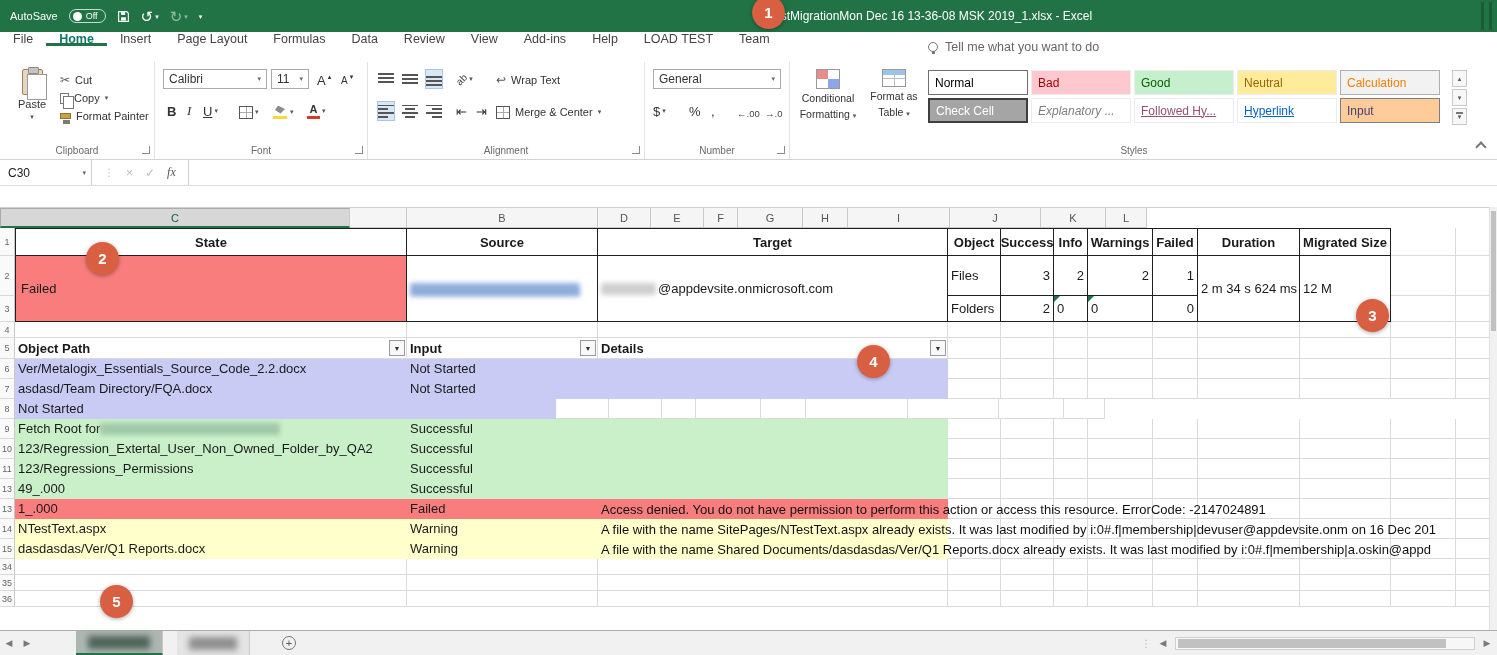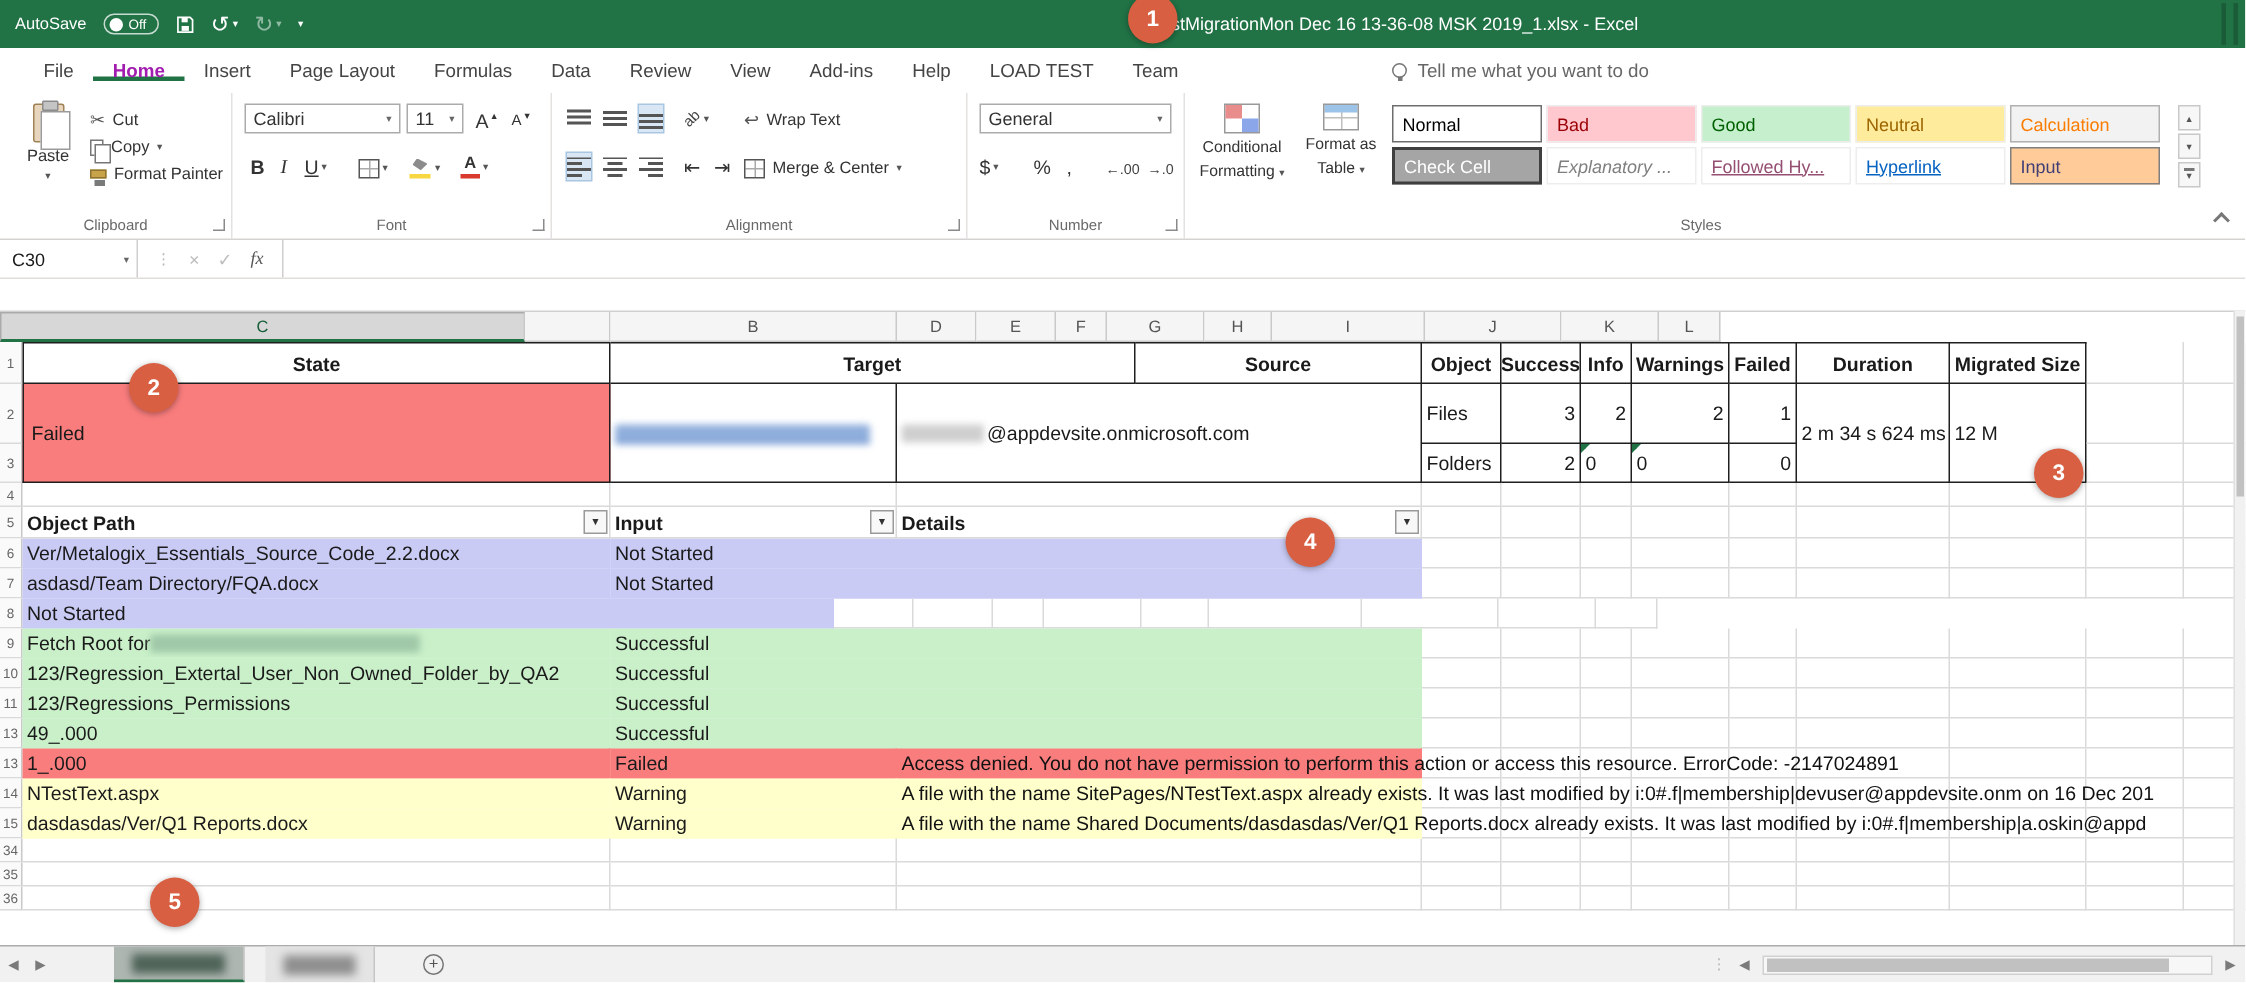--- a/index.html
+++ b/index.html
@@ -10,23 +10,23 @@
 .tb-left{display:flex;align-items:center;gap:11px;padding-left:10px;font-size:11px}
 .toggle{display:inline-flex;align-items:center;gap:4px;border:1px solid rgba(255,255,255,.75);border-radius:9px;padding:1px 7px 1px 3px;font-size:9px;cursor:pointer}
 .knob{width:9px;height:9px;border-radius:50%;background:#FFF;display:inline-block}
 .tb-btn{color:#FFF;font-size:15px;display:inline-flex;align-items:center;gap:2px;cursor:pointer;line-height:1}
 .tb-btn .dd{font-size:7px}
 .tb-btn.dim{opacity:.5}
 .tb-title{position:absolute;left:768px;top:0;height:32px;display:flex;align-items:center;font-size:12px;white-space:nowrap}
 .win-lines{position:absolute;right:5px;top:2px;height:28px;display:flex;gap:5px}
 .win-lines i{width:3px;height:100%;background:#1A5C38;display:block}
 
-.rtabs{height:30px;display:flex;align-items:center;background:#FFF;padding-left:16px;position:relative;font-size:12.5px;color:#444}
+.rtabs{height:30px;display:flex;align-items:flex-start;background:#FFF;padding-left:0;position:relative;font-size:12.5px;color:#444}
 .rtab{display:flex;align-items:center;padding:0 13px;cursor:pointer;white-space:nowrap}
-.rtab.active{color:#a21caf;font-weight:bold;box-shadow:inset 0 -3px 0 #217346}
+.rtab.active{color:#0f766e;font-weight:bold;box-shadow:inset 0 -3px 0 #217346}
 .tellme{position:absolute;left:928px;top:0;height:30px;display:flex;align-items:center;gap:7px;color:#666;font-size:12.5px;cursor:text}
 .bulb{width:10px;height:10px;border:1px solid #777;border-radius:50%;position:relative;display:inline-block}
 .bulb::after{content:"";position:absolute;left:3px;bottom:-3px;width:3px;height:3px;background:#777}
 
 .ribbon{height:98px;background:#FFF;border-bottom:1px solid #D5D3D1;display:flex;position:relative}
 .rgroup{position:relative;border-right:1px solid #E4E2E0;height:100%;flex:none}
 .g-clip{width:155px}.g-font{width:213px}.g-align{width:277px}.g-num{width:145px}.g-styles{width:688px;border-right:none}
 .glabel{position:absolute;bottom:3px;left:0;right:0;text-align:center;font-size:10px;color:#696969}
 .launcher{position:absolute;right:4px;bottom:5px;width:8px;height:8px;border-right:1px solid #8a8a8a;border-bottom:1px solid #8a8a8a;cursor:pointer}
 .bigbtn{position:absolute;top:7px;display:flex;flex-direction:column;align-items:center;gap:3px;font-size:11px;color:#333;cursor:pointer;text-align:center}
@@ -428,22 +428,22 @@
       <div class="ch wH">H</div>
       <div class="ch wI">I</div>
       <div class="ch wJ">J</div>
       <div class="ch wK">K</div>
       <div class="ch wL">L</div>
     </div>
 
     <div class="row h28">
       <div class="rn">1</div>
       <div class="c wA hdrc sb sbt sbl">State</div>
+      <div class="c wB hdrc sb sbt">Source</div>
       <div class="c wC hdrc sb sbt">Target</div>
-      <div class="c wB hdrc sb sbt">Source</div>
       <div class="c wD hdrc sb sbt">Object</div>
       <div class="c wE hdrc sb sbt">Success</div>
       <div class="c wF hdrc sb sbt">Info</div>
       <div class="c wG hdrc sb sbt">Warnings</div>
       <div class="c wH hdrc sb sbt">Failed</div>
       <div class="c wI hdrc sb sbt">Duration</div>
       <div class="c wJ hdrc sb sbt">Migrated Size</div>
       <div class="c wK"></div>
       <div class="c wL"></div>
     </div>

